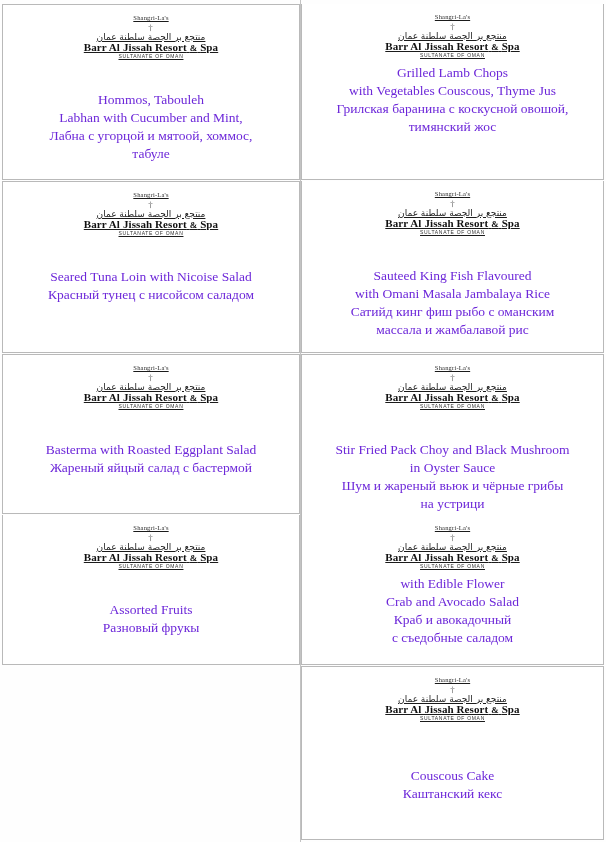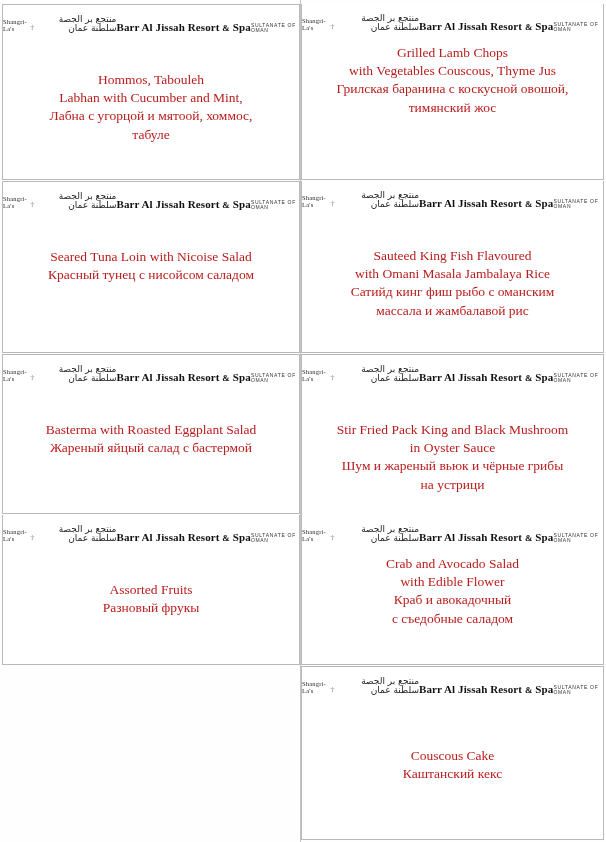--- a/index.html
+++ b/index.html
@@ -28,24 +28,25 @@
     border: 1px solid #b9b9b9;
     display: flex;
     flex-direction: column;
     align-items: center;
     padding-top: 10px;
     overflow: hidden;
   }
   
   .logo {
     display: flex;
-    flex-direction: row;
-    align-items: flex-end;
+    flex-direction: column;
+    align-items: center;
     line-height: 1;
     margin-bottom: 6px;
+    text-decoration: underline;
   }
   .logo .brandtop {
     font-family: "Liberation Serif", serif;
     font-size: 6.5px;
     letter-spacing: 0.2px;
     color: #2b2b2b;
     margin-bottom: 1px;
   }
   .logo .palm {
     width: 9px;
@@ -76,23 +77,22 @@
     font-size: 5px;
     letter-spacing: 0.7px;
     color: #333333;
     margin-top: 1px;
   }
   .dishtext {
     text-align: center;
     font-family: "Liberation Serif", serif;
     font-size: 13.5px;
     line-height: 1.35;
-    color: #b91c1c;
+    color: #6d28d9;
     padding: 0 8px;
-    margin-top: 6px;
   }
   .dishtext .en {
     display: block;
   }
   .dishtext .ru {
     display: block;
   }
   
   #card-labhan      { left: 2px;   top: 4px;   width: 298px; height: 176px; }
   #card-lamb        { left: 301px; top: 4px;   width: 303px; height: 176px; }
@@ -262,21 +262,21 @@
       </svg>
       <div class="arabic">منتجع بر الجصة سلطنة عمان</div>
       <div class="brandmain">
         <span>Barr Al Jissah Resort</span>
         <span class="amp">&amp;</span>
         <span>Spa</span>
       </div>
       <div class="subtitle">SULTANATE OF OMAN</div>
     </div>
     <div class="dishtext pad-top-lg">
-      <span class="en">Stir Fried Pack King and Black Mushroom</span>
+      <span class="en">Stir Fried Pack Choy and Black Mushroom</span>
       <span class="en">in Oyster Sauce</span>
       <span class="ru">Шум и жареный вьюк и чёрные грибы</span>
       <span class="ru">на устрици</span>
     </div>
   </div>
 
   <div class="card" id="card-fruits">
     <div class="logo">
       <div class="brandtop">Shangri-La's</div>
       <svg class="palm" viewBox="0 0 20 20">
@@ -310,22 +310,22 @@
       </svg>
       <div class="arabic">منتجع بر الجصة سلطنة عمان</div>
       <div class="brandmain">
         <span>Barr Al Jissah Resort</span>
         <span class="amp">&amp;</span>
         <span>Spa</span>
       </div>
       <div class="subtitle">SULTANATE OF OMAN</div>
     </div>
     <div class="dishtext">
+      <span class="en">with Edible Flower</span>
       <span class="en">Crab and Avocado Salad</span>
-      <span class="en">with Edible Flower</span>
       <span class="ru">Краб и авокадочный</span>
       <span class="ru">с съедобные саладом</span>
     </div>
   </div>
 
   <div class="card" id="card-chestnut">
     <div class="logo">
       <div class="brandtop">Shangri-La's</div>
       <svg class="palm" viewBox="0 0 20 20">
         <path d="M10 18 L10 9" stroke="#222" stroke-width="1" fill="none"></path>

